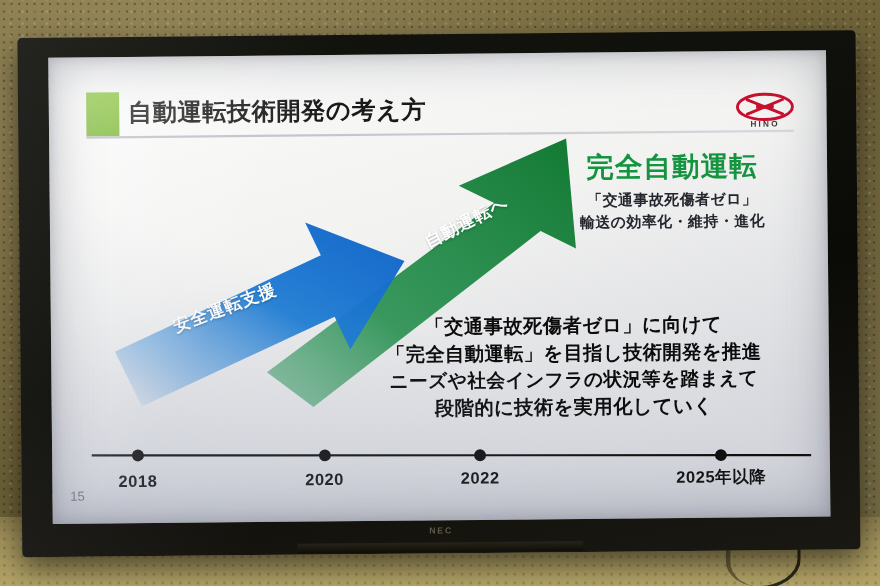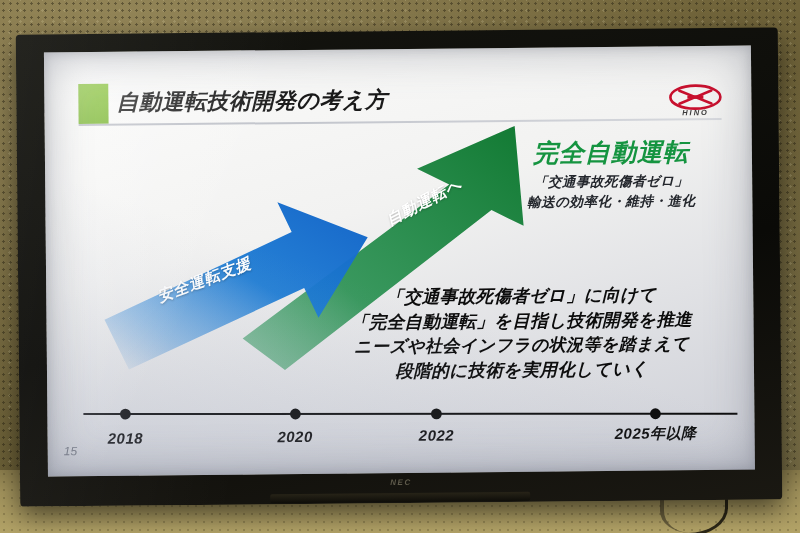--- a/index.html
+++ b/index.html
@@ -5,21 +5,21 @@
 <style>
   html,body{margin:0;padding:0;}
   body{
     width:800px;height:533px;overflow:hidden;
     font-family:"Liberation Sans","DejaVu Sans",sans-serif;
     background:#6b5f38;
     position:relative;
   }
 
   
-  #scene{position:absolute;inset:0;font-style:italic;}
+  #scene{position:absolute;inset:0;}
   .wall{
     position:absolute;inset:0;
     background:
       radial-gradient(ellipse at 18% 12%, rgba(255,240,190,.20), rgba(0,0,0,0) 60%),
       radial-gradient(ellipse at 85% 90%, rgba(255,240,190,.16), rgba(0,0,0,0) 62%),
       linear-gradient(160deg,#7d6f42 0%,#6d6138 45%,#5d5430 100%);
   }
   .wall-speckle{
     position:absolute;inset:0;
     background-image:

